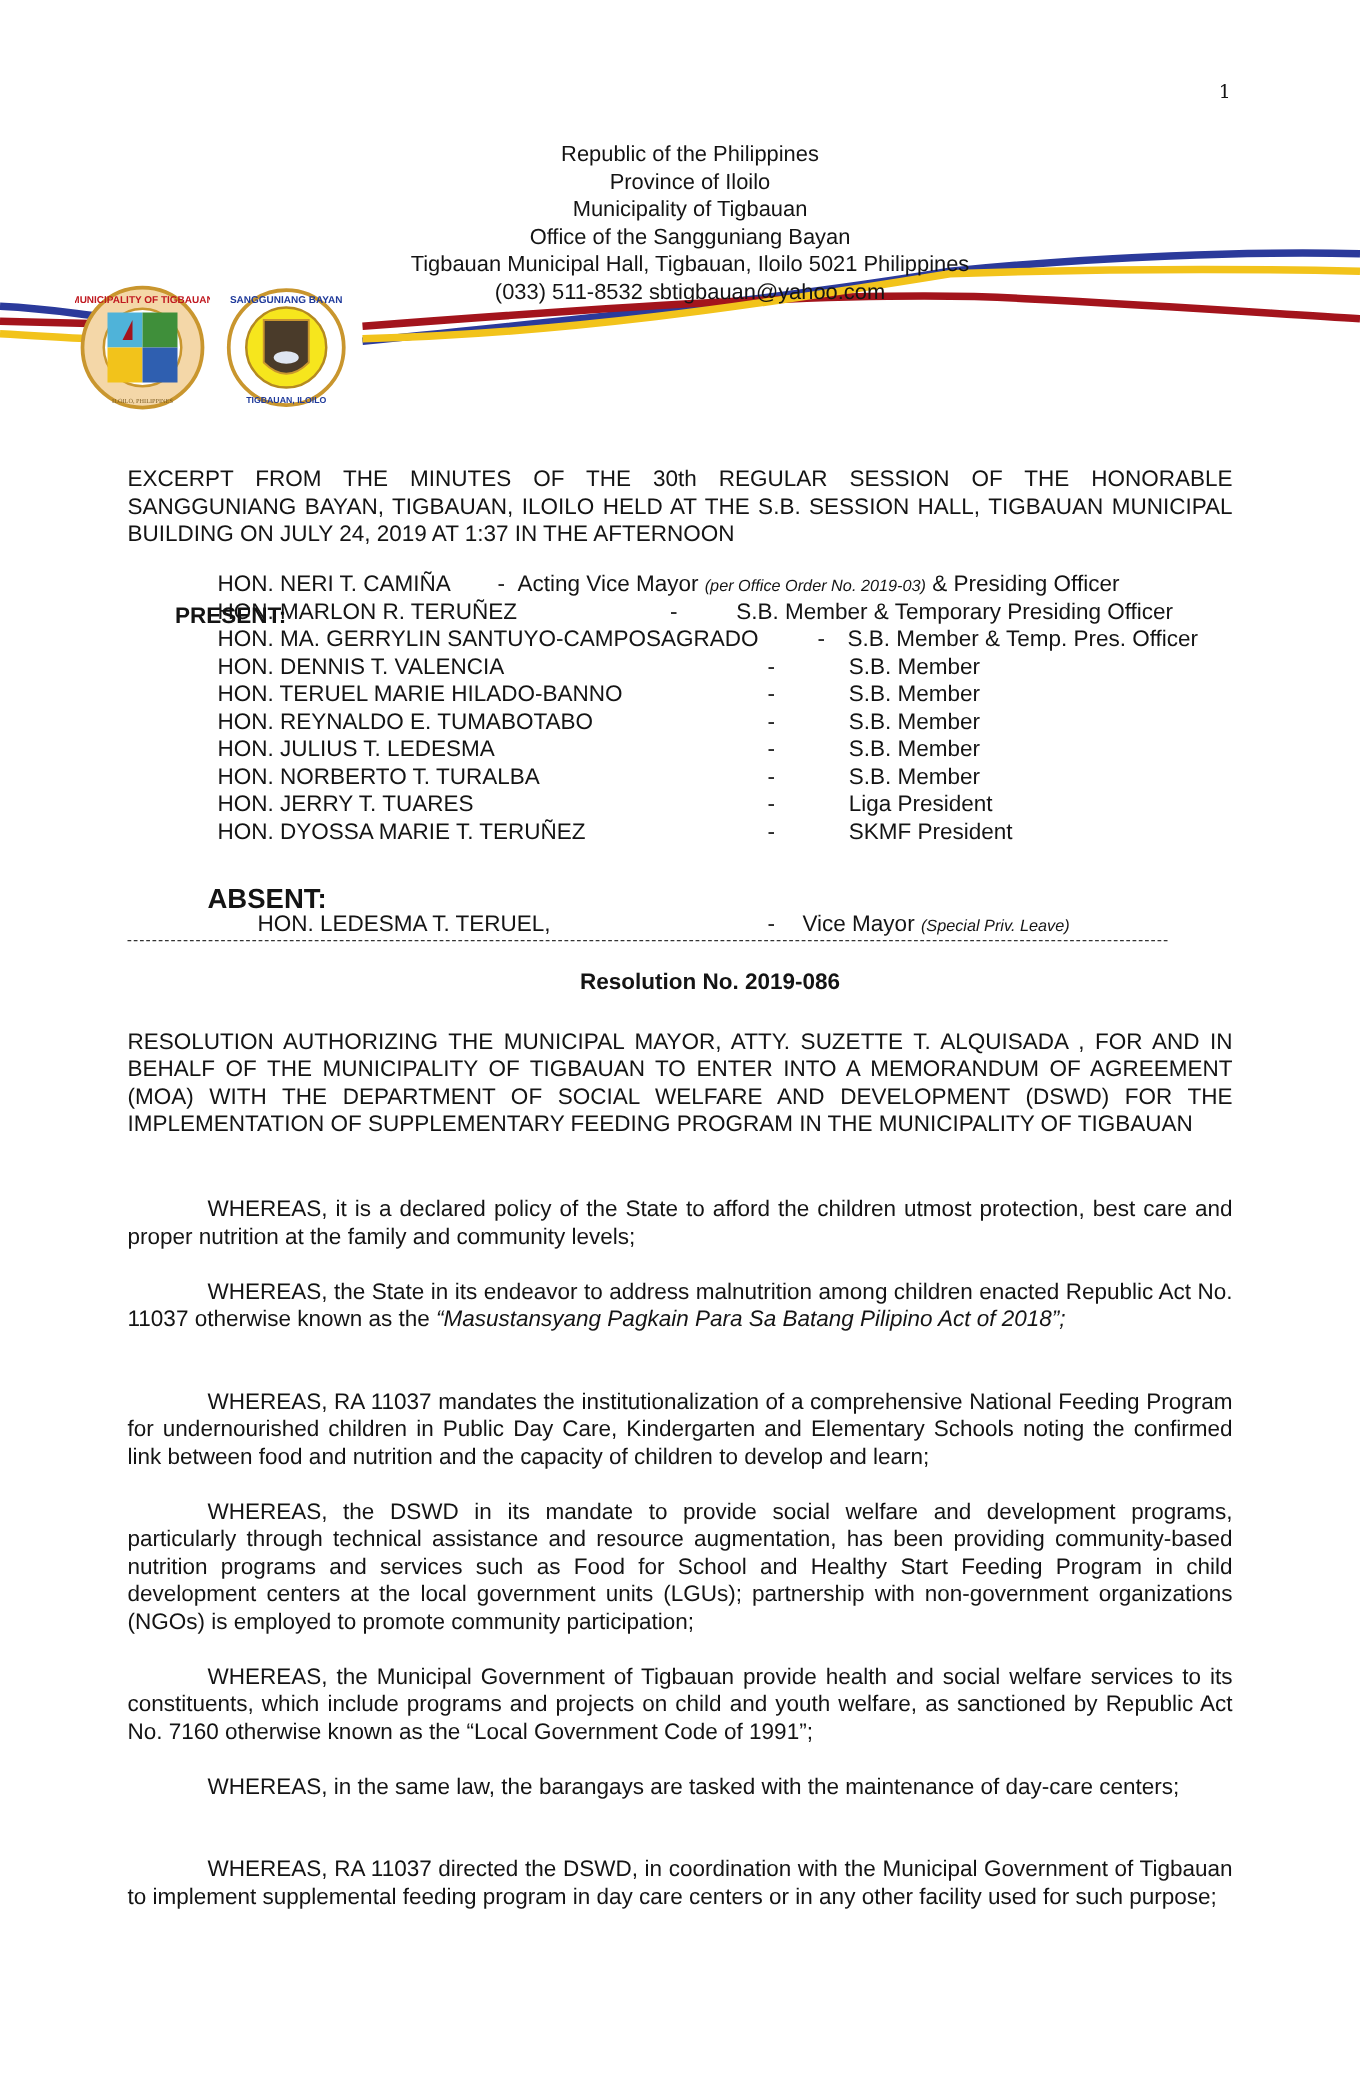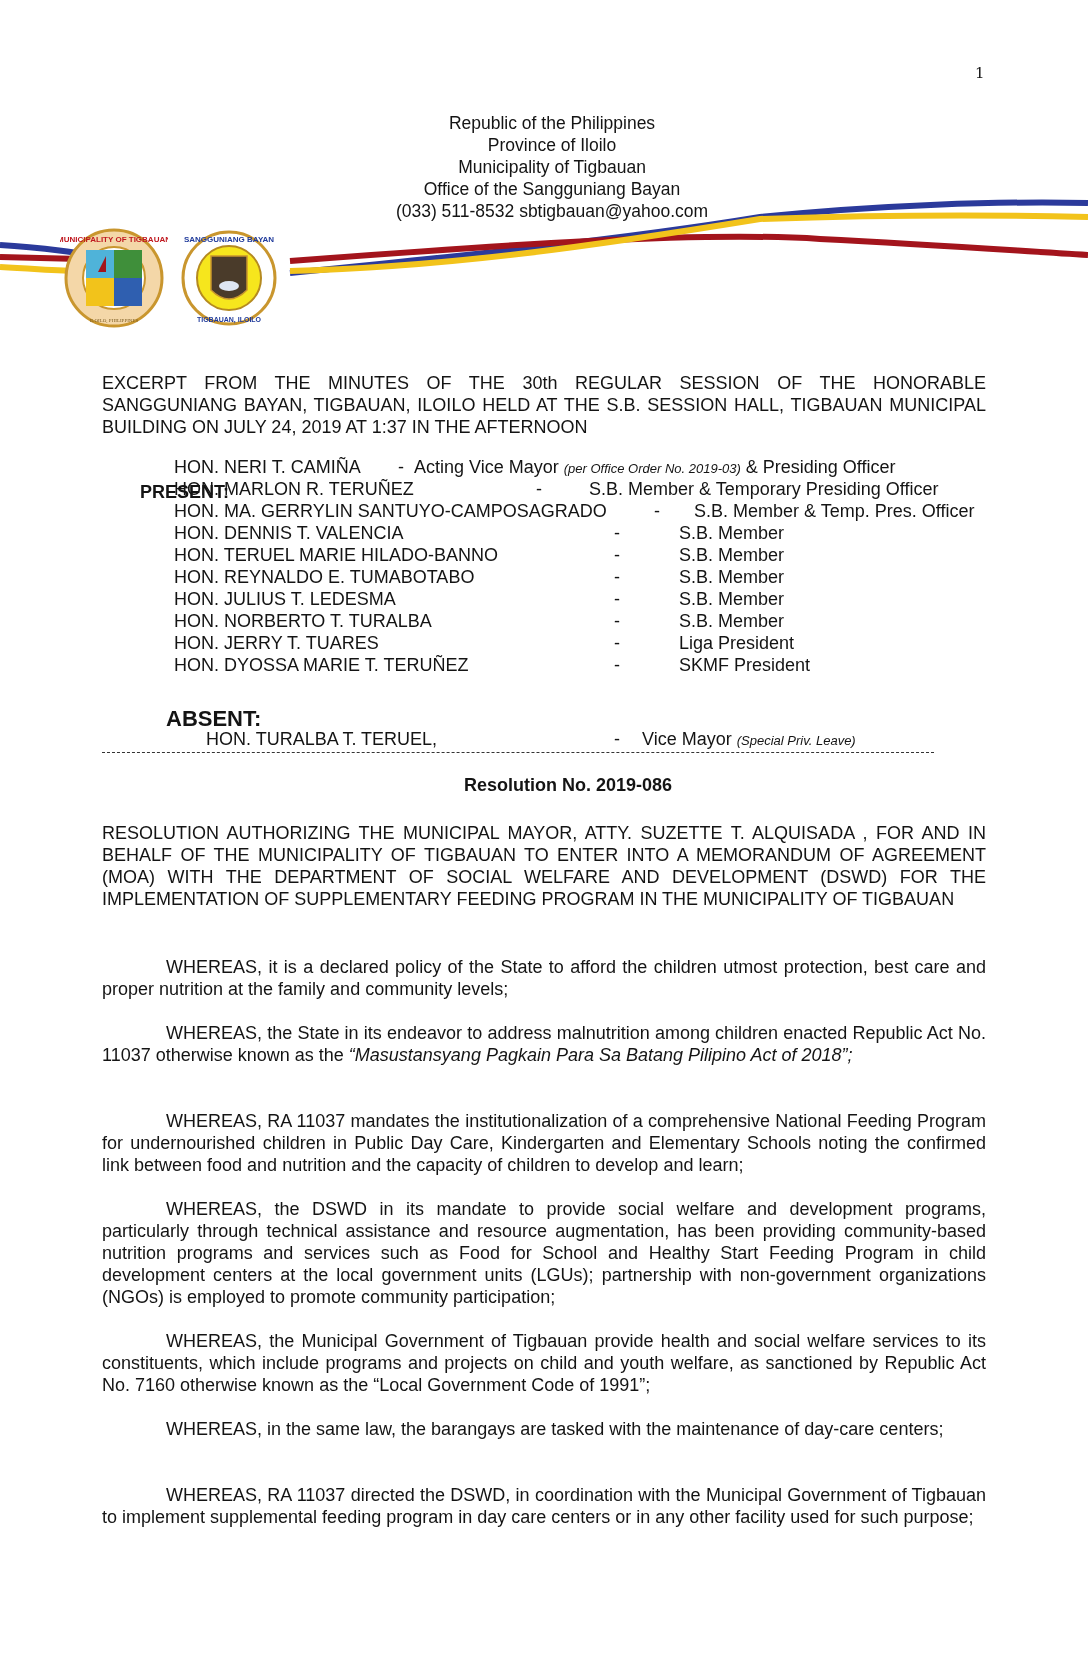--- a/index.html
+++ b/index.html
@@ -57,20 +57,21 @@
   <ellipse cx="54" cy="58" rx="10" ry="5" fill="#dfe6f2"></ellipse>
   <text x="54" y="14" font-size="8" font-weight="bold" fill="#1f3a9b" text-anchor="middle" font-family="Liberation Sans, sans-serif">SANGGUNIANG BAYAN</text>
   <text x="54" y="94" font-size="7" font-weight="bold" fill="#1f3a9b" text-anchor="middle" font-family="Liberation Sans, sans-serif">TIGBAUAN, ILOILO</text>
 </svg>
 
 <div class="letterhead">
   <span class="line">Republic of the Philippines</span>
   <span class="line">Province of Iloilo</span>
   <span class="line">Municipality of Tigbauan</span>
   <span class="line">Office of the Sangguniang Bayan</span>
+  <span class="line">Tigbauan Municipal Hall, Tigbauan, Iloilo 5021 Philippines</span>
   <span class="line">
     <span>(033) 511-8532</span>
     <a>sbtigbauan@yahoo.com</a>
   </span>
 </div>
 
 <div class="text-block justify excerpt">EXCERPT FROM THE MINUTES OF THE 30th REGULAR SESSION OF THE HONORABLE SANGGUNIANG  BAYAN, TIGBAUAN, ILOILO HELD AT THE S.B. SESSION HALL, TIGBAUAN MUNICIPAL BUILDING ON JULY 24, 2019 AT 1:37 IN THE AFTERNOON</div>
 
 <div class="present-h">PRESENT:</div>
 
@@ -84,21 +85,21 @@
   </span>
 </div>
 <div class="att-row" style="top:478px">
   <span class="nm">HON. MARLON R. TERUÑEZ</span>
   <span class="dash" style="left:370px">-</span>
   <span class="rl" style="left:423px">S.B. Member &amp; Temporary Presiding Officer</span>
 </div>
 <div class="att-row" style="top:500px">
   <span class="nm">HON. MA. GERRYLIN SANTUYO-CAMPOSAGRADO</span>
   <span class="dash" style="left:488px">-</span>
-  <span class="rl" style="left:528px">S.B. Member &amp; Temp. Pres. Officer</span>
+  <span class="rl" style="left:512px">S.B. Member &amp; Temp. Pres. Officer</span>
 </div>
 <div class="att-row" style="top:522px">
   <span class="nm">HON. DENNIS T. VALENCIA</span>
   <span class="dash" style="left:448px">-</span>
   <span class="rl" style="left:513px">S.B. Member</span>
 </div>
 <div class="att-row" style="top:544px">
   <span class="nm">HON. TERUEL MARIE HILADO-BANNO</span>
   <span class="dash" style="left:448px">-</span>
   <span class="rl" style="left:513px">S.B. Member</span>
@@ -124,21 +125,21 @@
   <span class="rl" style="left:513px">Liga President</span>
 </div>
 <div class="att-row" style="top:654px">
   <span class="nm">HON. DYOSSA MARIE T. TERUÑEZ</span>
   <span class="dash" style="left:448px">-</span>
   <span class="rl" style="left:513px">SKMF President</span>
 </div>
 
 <div class="absent-h">ABSENT:</div>
 <div class="att-row" style="top:728px; left:198px">
-  <span class="nm">HON. TURALBA T. TERUEL,</span>
+  <span class="nm">HON. LEDESMA T. TERUEL,</span>
   <span class="dash" style="left:416px">-</span>
   <span class="rl" style="left:444px">
     <span>Vice Mayor</span>
     <span class="small-it">(Special Priv. Leave)</span>
   </span>
 </div>
 
 <div class="divider"></div>
 
 <div class="res-no">Resolution No. 2019-086</div>

